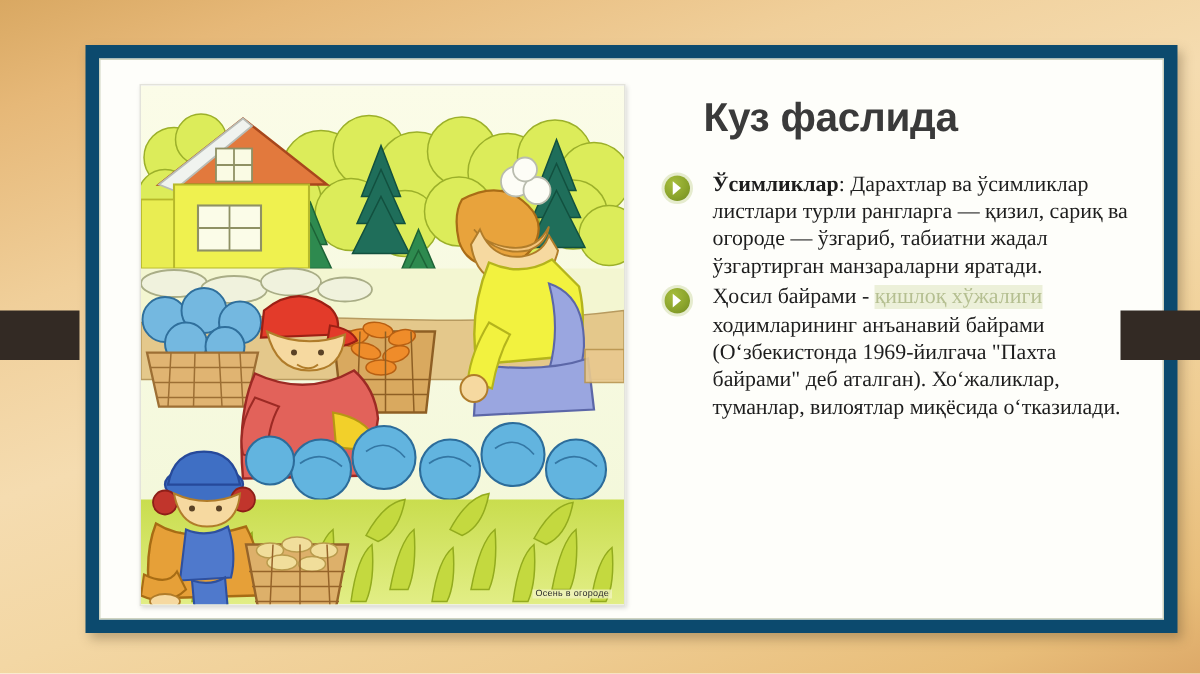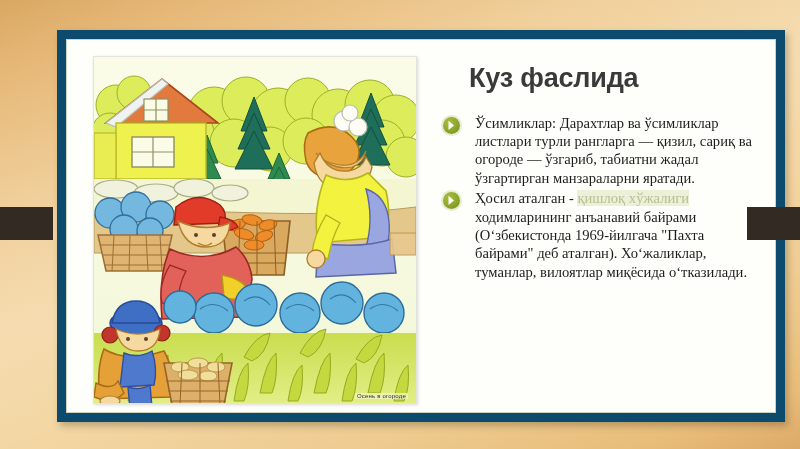--- a/index.html
+++ b/index.html
@@ -127,21 +127,21 @@
     border-radius: 50%;
     background: radial-gradient(circle at 35% 30%, #a6bd3e 0%, #8ca52c 55%, #718a22 100%);
     box-shadow: 0 0 0 2px rgba(210,220,170,0.55);
     display: block;
   }
   .bullet-icon svg {
     position: absolute;
     left: 4px;
     top: 3px;
   }
-  .b-strong { font-weight: normal; }
+  .b-strong { font-weight: bold; }
   .b-link {
     color: #9aa86a;
     background: #e6eccd;
     text-decoration: none;
     opacity: .72;
   }
 </style>
 </head>
 <body>
 
@@ -358,20 +358,20 @@
           </span>
           <span class="b-strong">Ўсимликлар</span><span>: Дарахтлар ва ўсимликлар листлари турли рангларга — қизил, сариқ ва огороде — ўзгариб, табиатни жадал ўзгартирган манзараларни яратади.</span>
         </li>
 
         <li class="bullet">
           <span class="bullet-icon">
             <svg width="9" height="11" viewBox="0 0 9 11" xmlns="http://www.w3.org/2000/svg">
               <path d="M1.5 0.8 L7 5.4 L1.5 10 Z" fill="#ffffff"></path>
             </svg>
           </span>
-          <span>Ҳосил аталган - </span><a class="b-link" href="#">қишлоқ хўжалиги</a><span> ходимларининг анъанавий байрами (Оʻзбекистонда 1969-йилгача "Пахта байрами" деб аталган). Хоʻжаликлар, туманлар, вилоятлар миқёсида оʻтказилади.</span>
+          <span>Ҳосил байрами - </span><a class="b-link" href="#">қишлоқ хўжалиги</a><span> ходимларининг анъанавий байрами (Оʻзбекистонда 1969-йилгача "Пахта байрами" деб аталган). Хоʻжаликлар, туманлар, вилоятлар миқёсида оʻтказилади.</span>
         </li>
 
       </ul>
     </div>
 
   </div>
 </div>
 
 </body></html>

